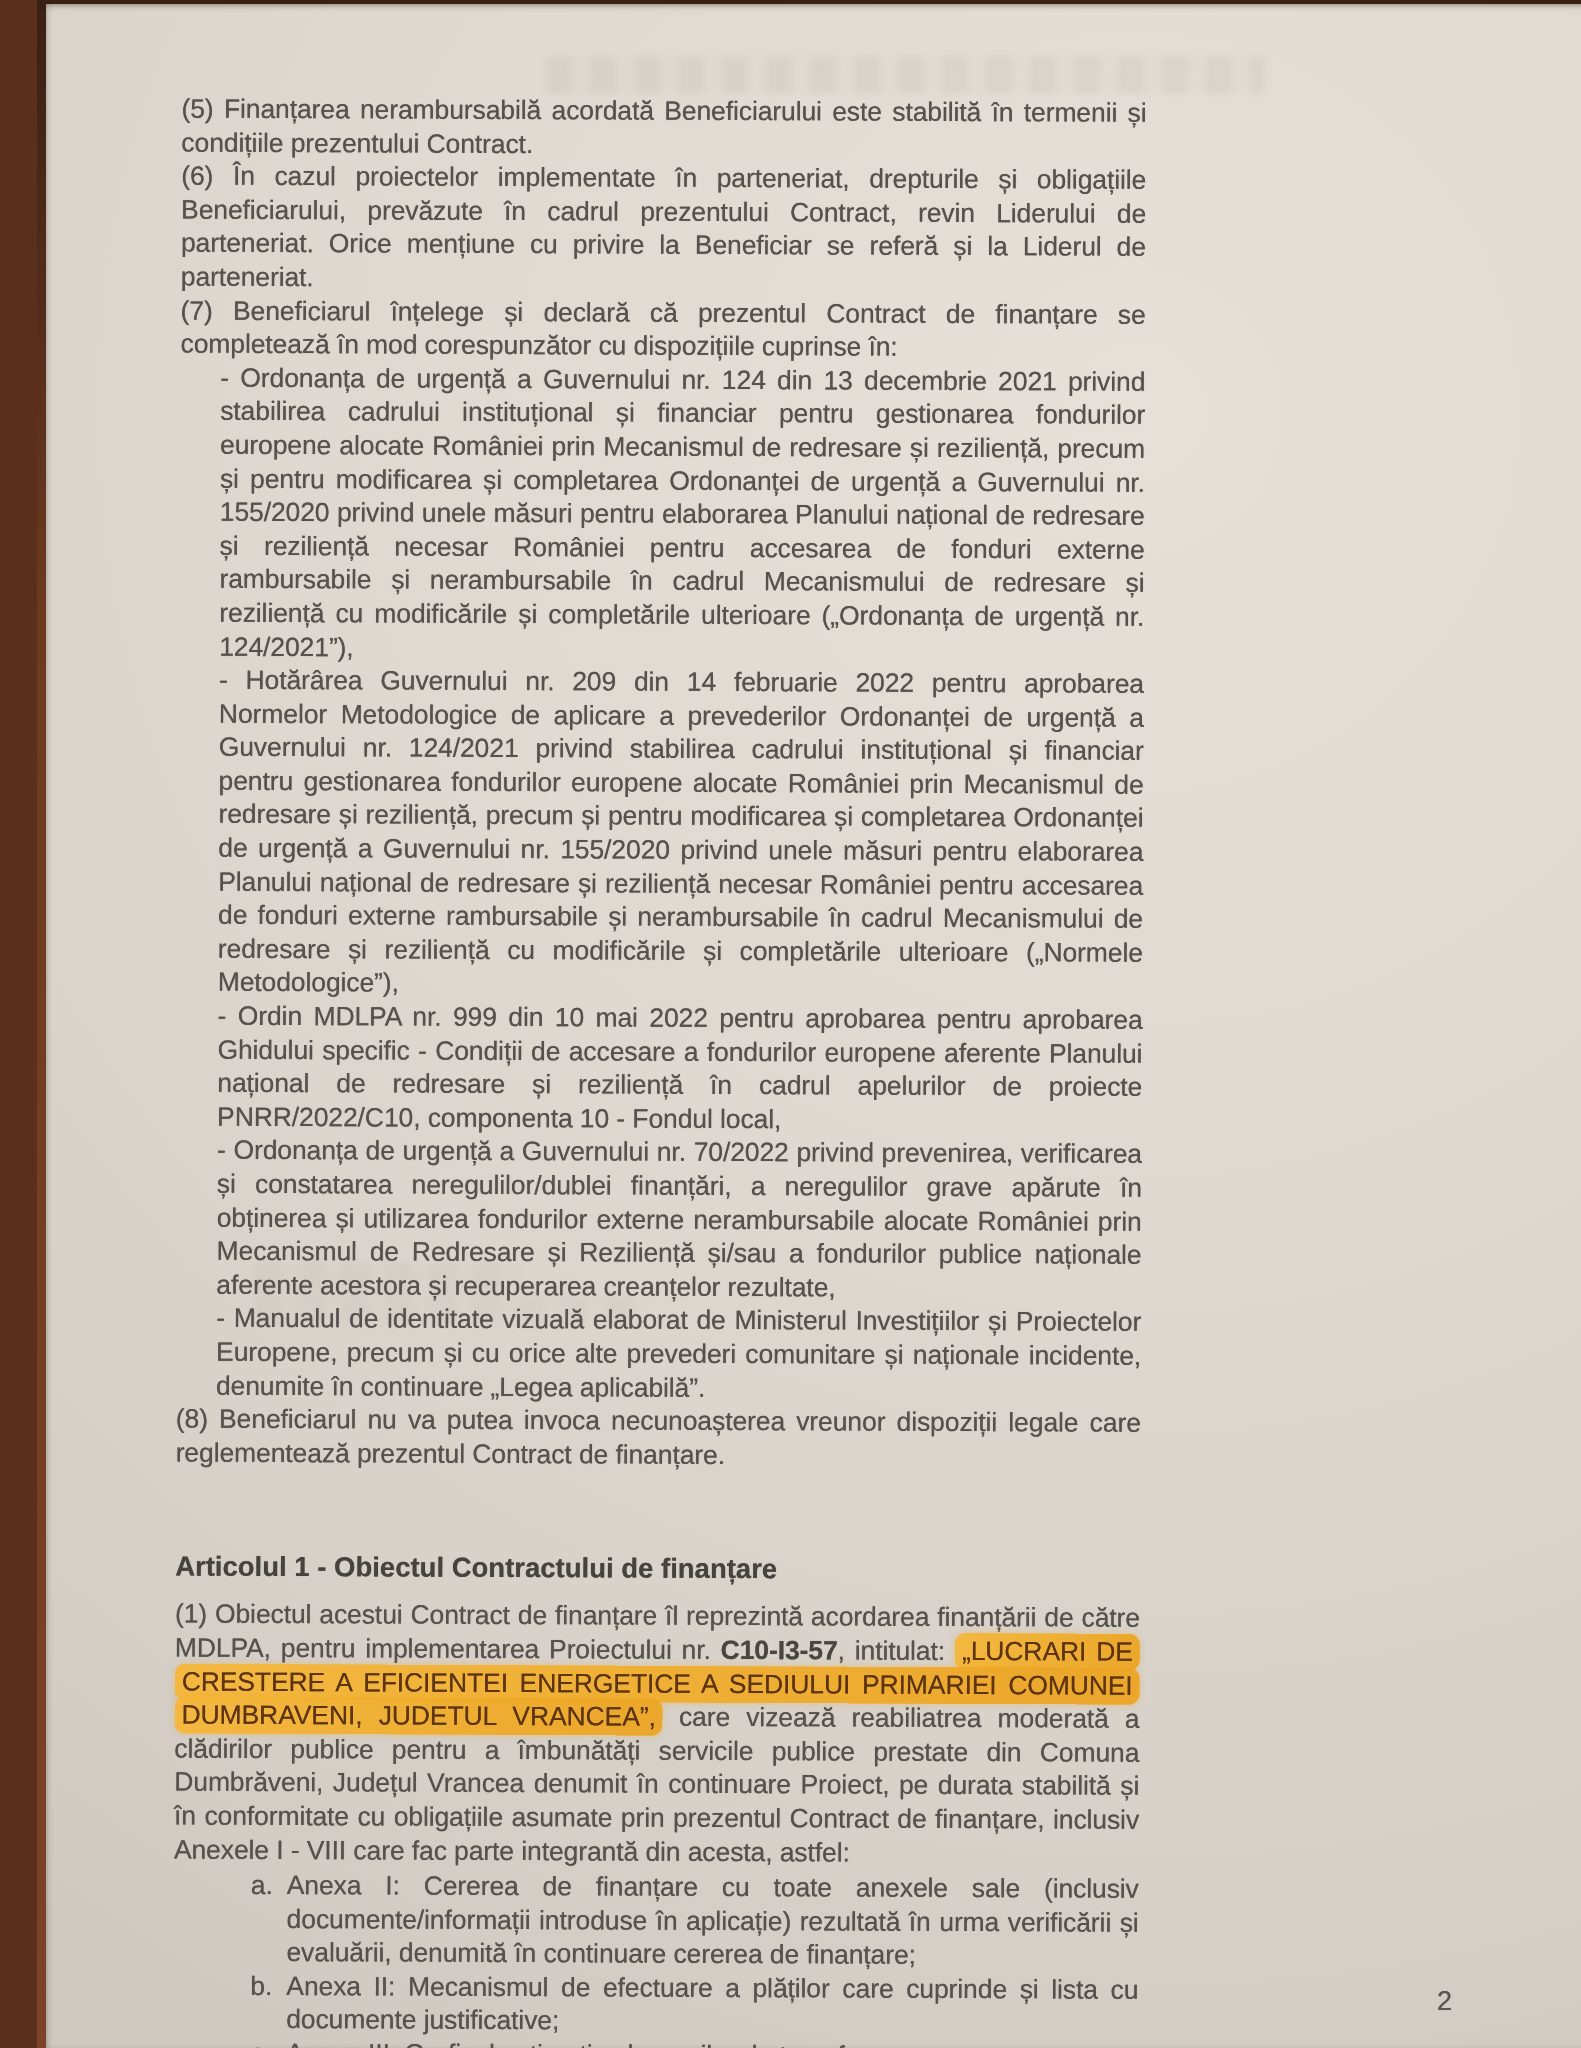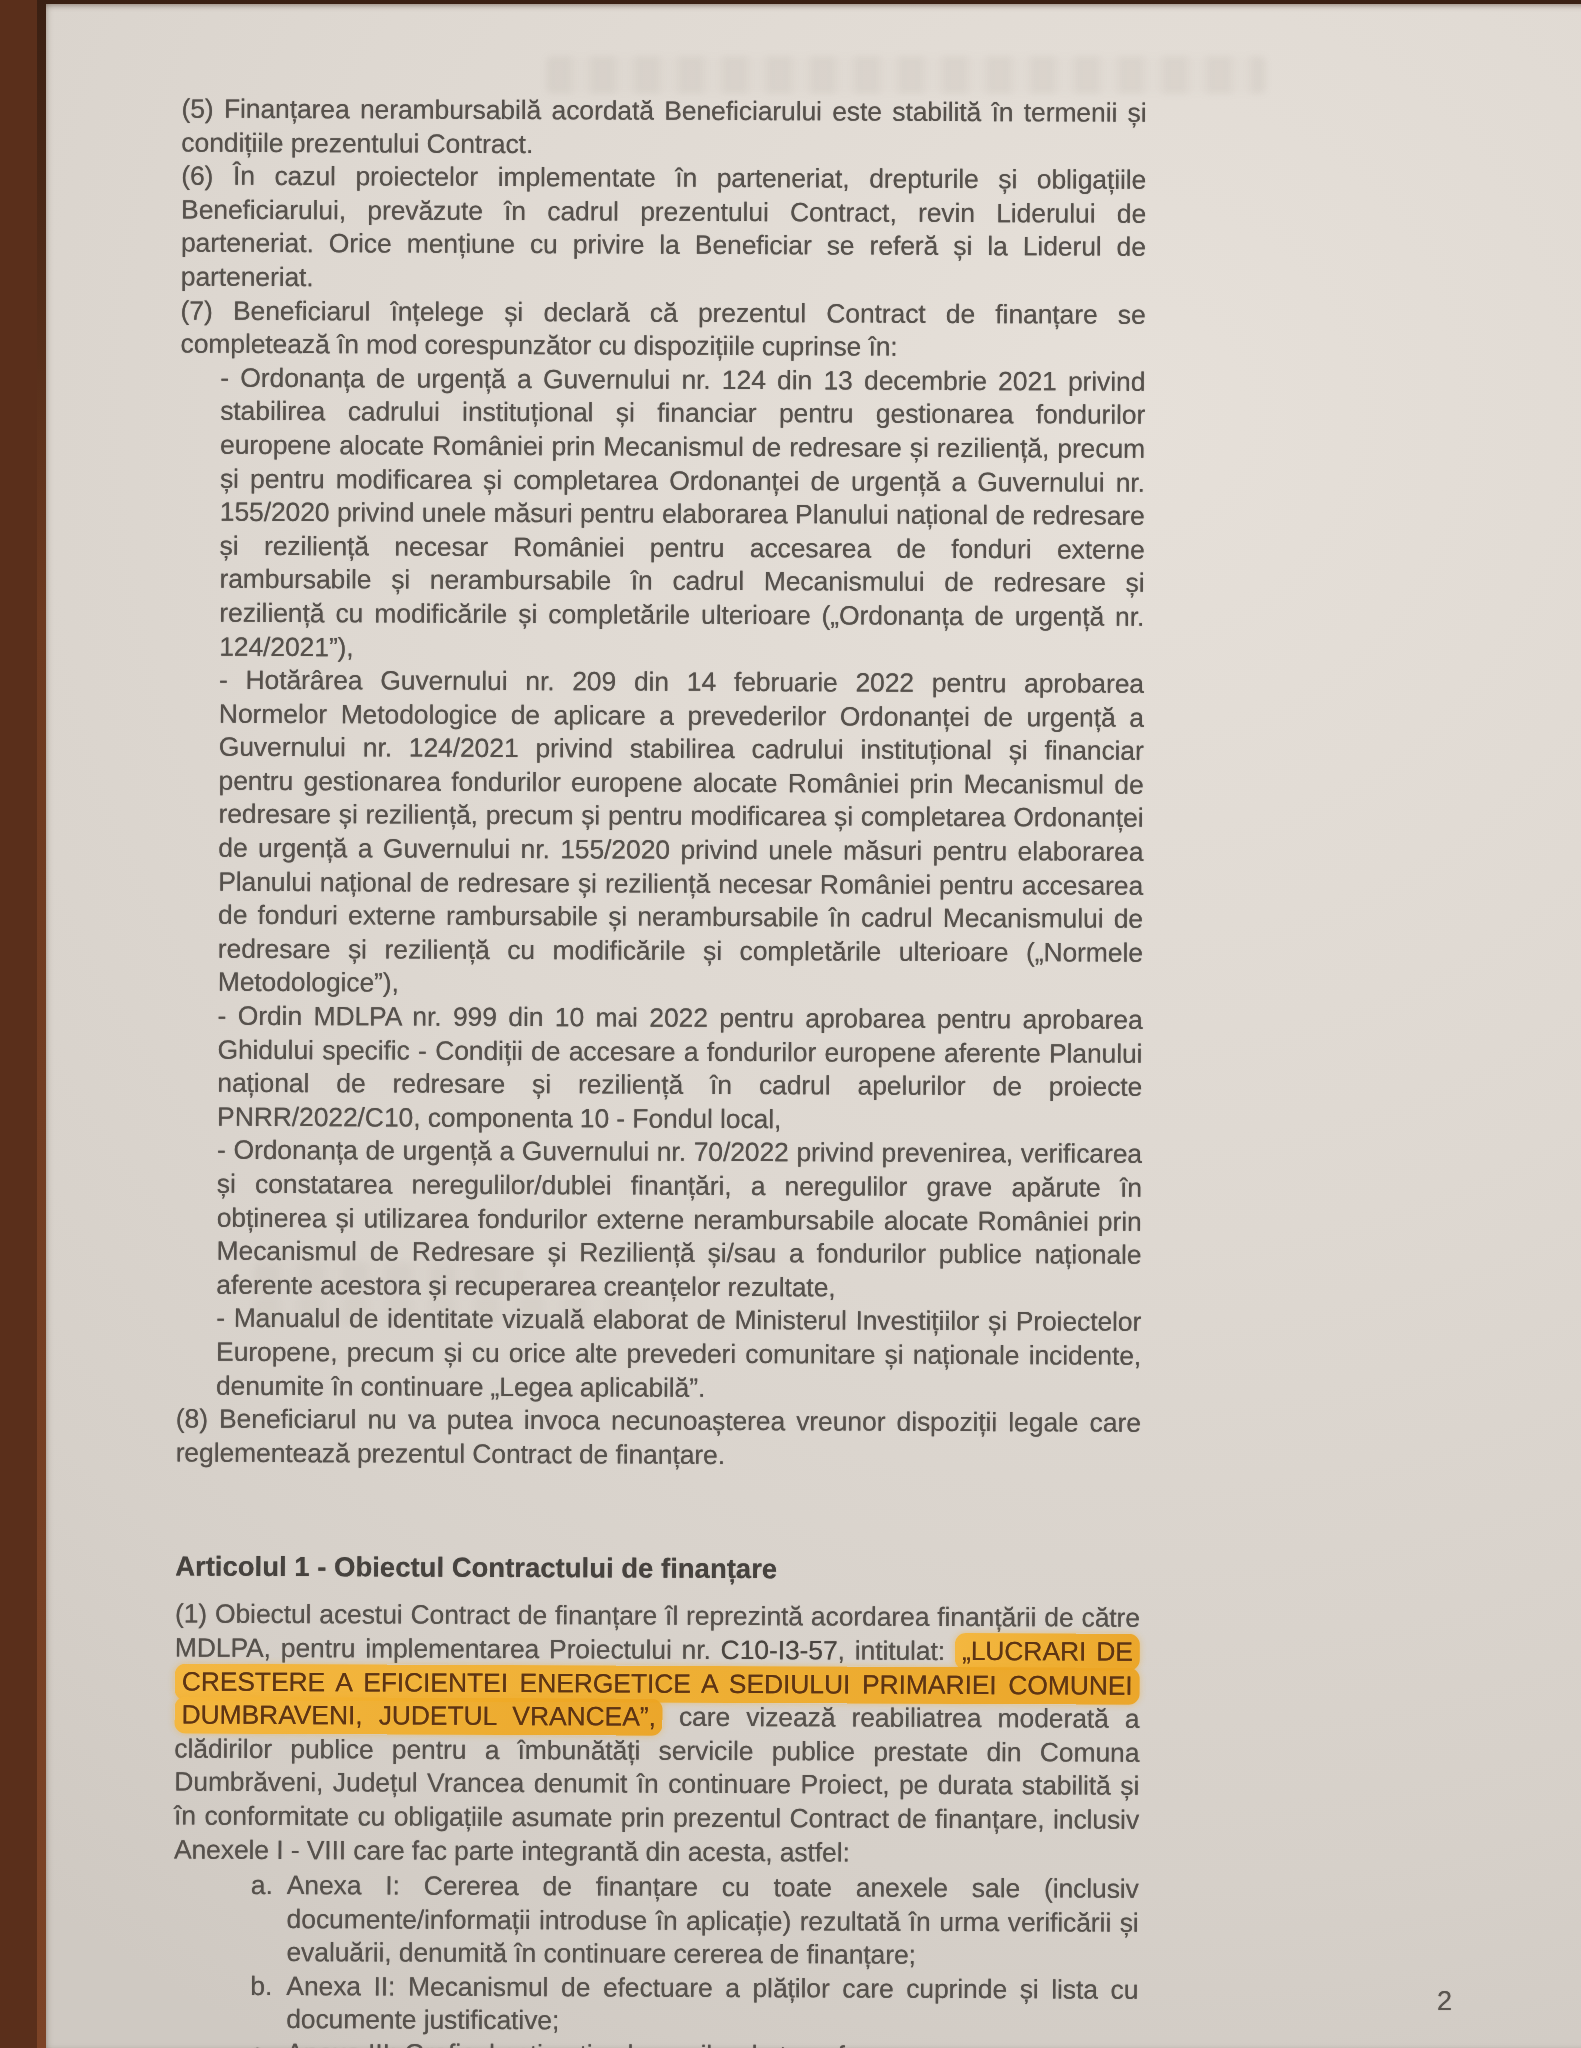--- a/index.html
+++ b/index.html
@@ -49,21 +49,21 @@
     text-shadow:0 0 .7px rgba(86,81,76,.85);
   }
   p{margin:0;}
   .bullets p{margin-left:40px;}
   .heading{
     margin:80px 0 14px 0;
     font-size:27.5px;line-height:34px;
     font-weight:bold;color:#46423e;
     text-align:left;letter-spacing:0;
   }
-  .bold{font-weight:normal;color:#4a4540;}
+  .bold{font-weight:bold;color:#4a4540;}
   .marker{
     background-image:linear-gradient(97deg, rgba(245,182,58,.96) 0%, rgba(240,172,40,.93) 55%, rgba(236,164,34,.95) 100%);
     border-radius:11px;
     padding:3px 7px 4px 7px;
     -webkit-box-decoration-break:clone;
     box-decoration-break:clone;
     color:#5e3514;
     text-shadow:0 0 .6px rgba(94,53,20,.9);
     box-shadow:0 0 6px rgba(240,170,40,.45);
   }

